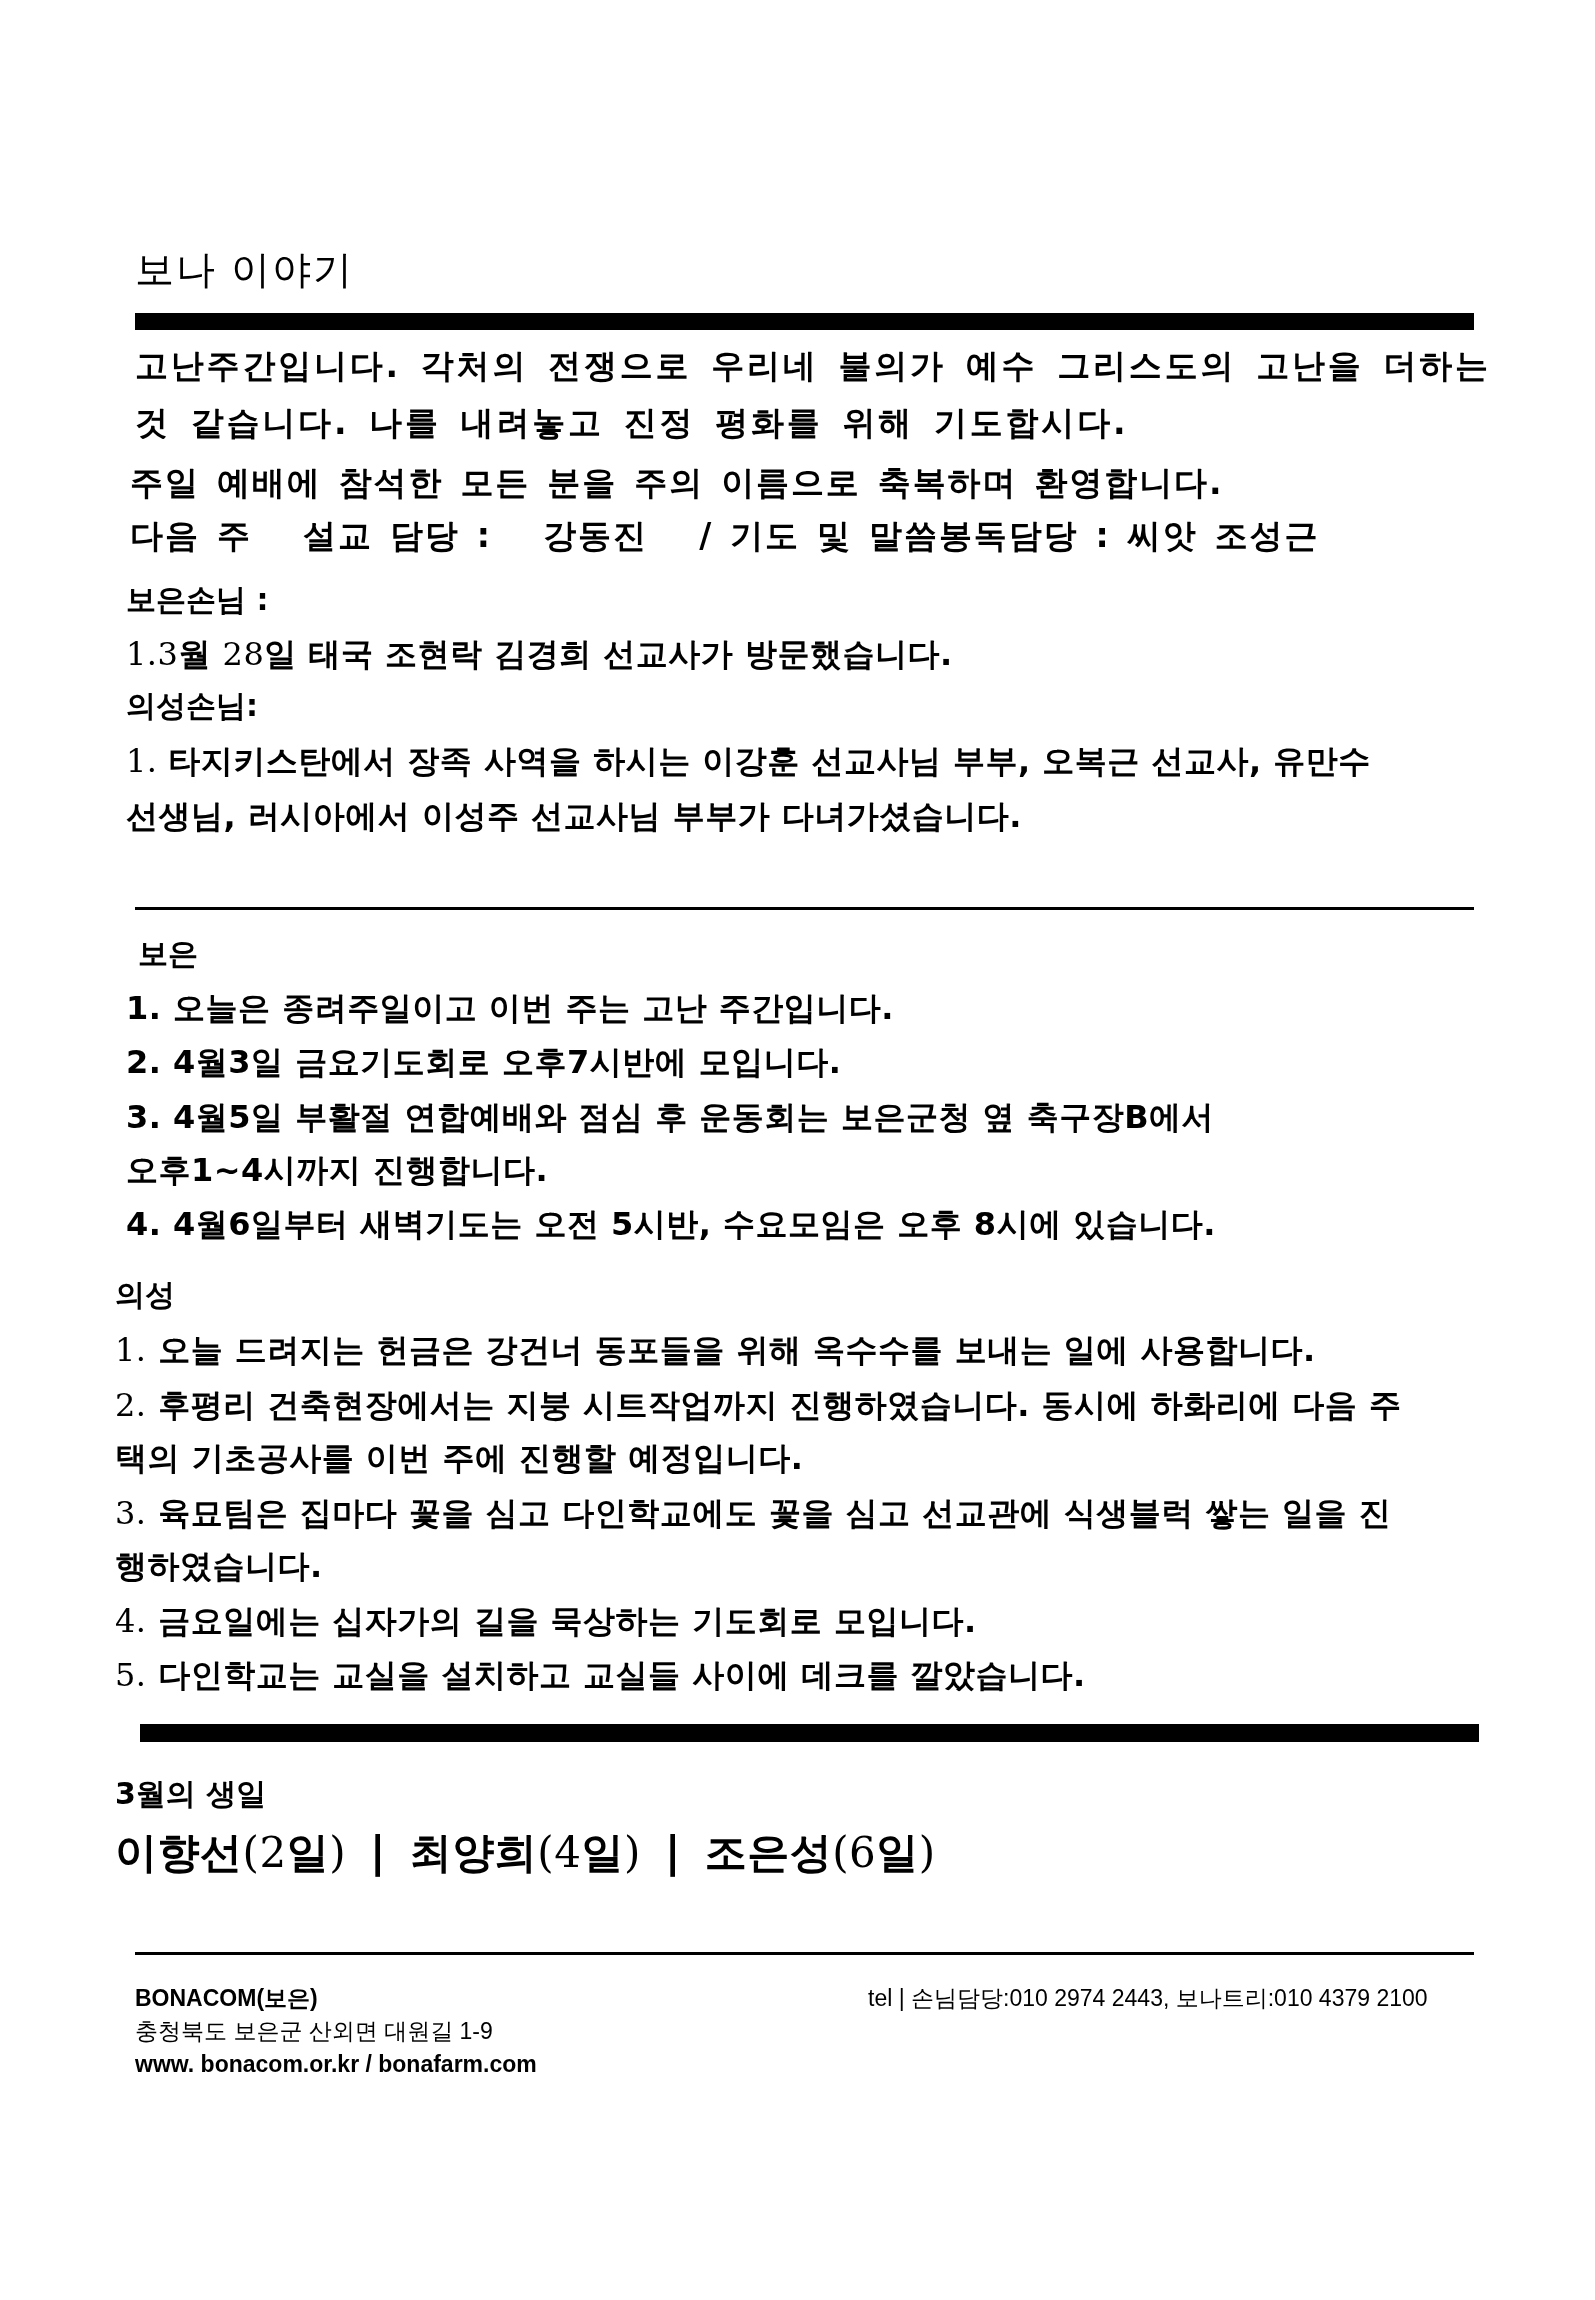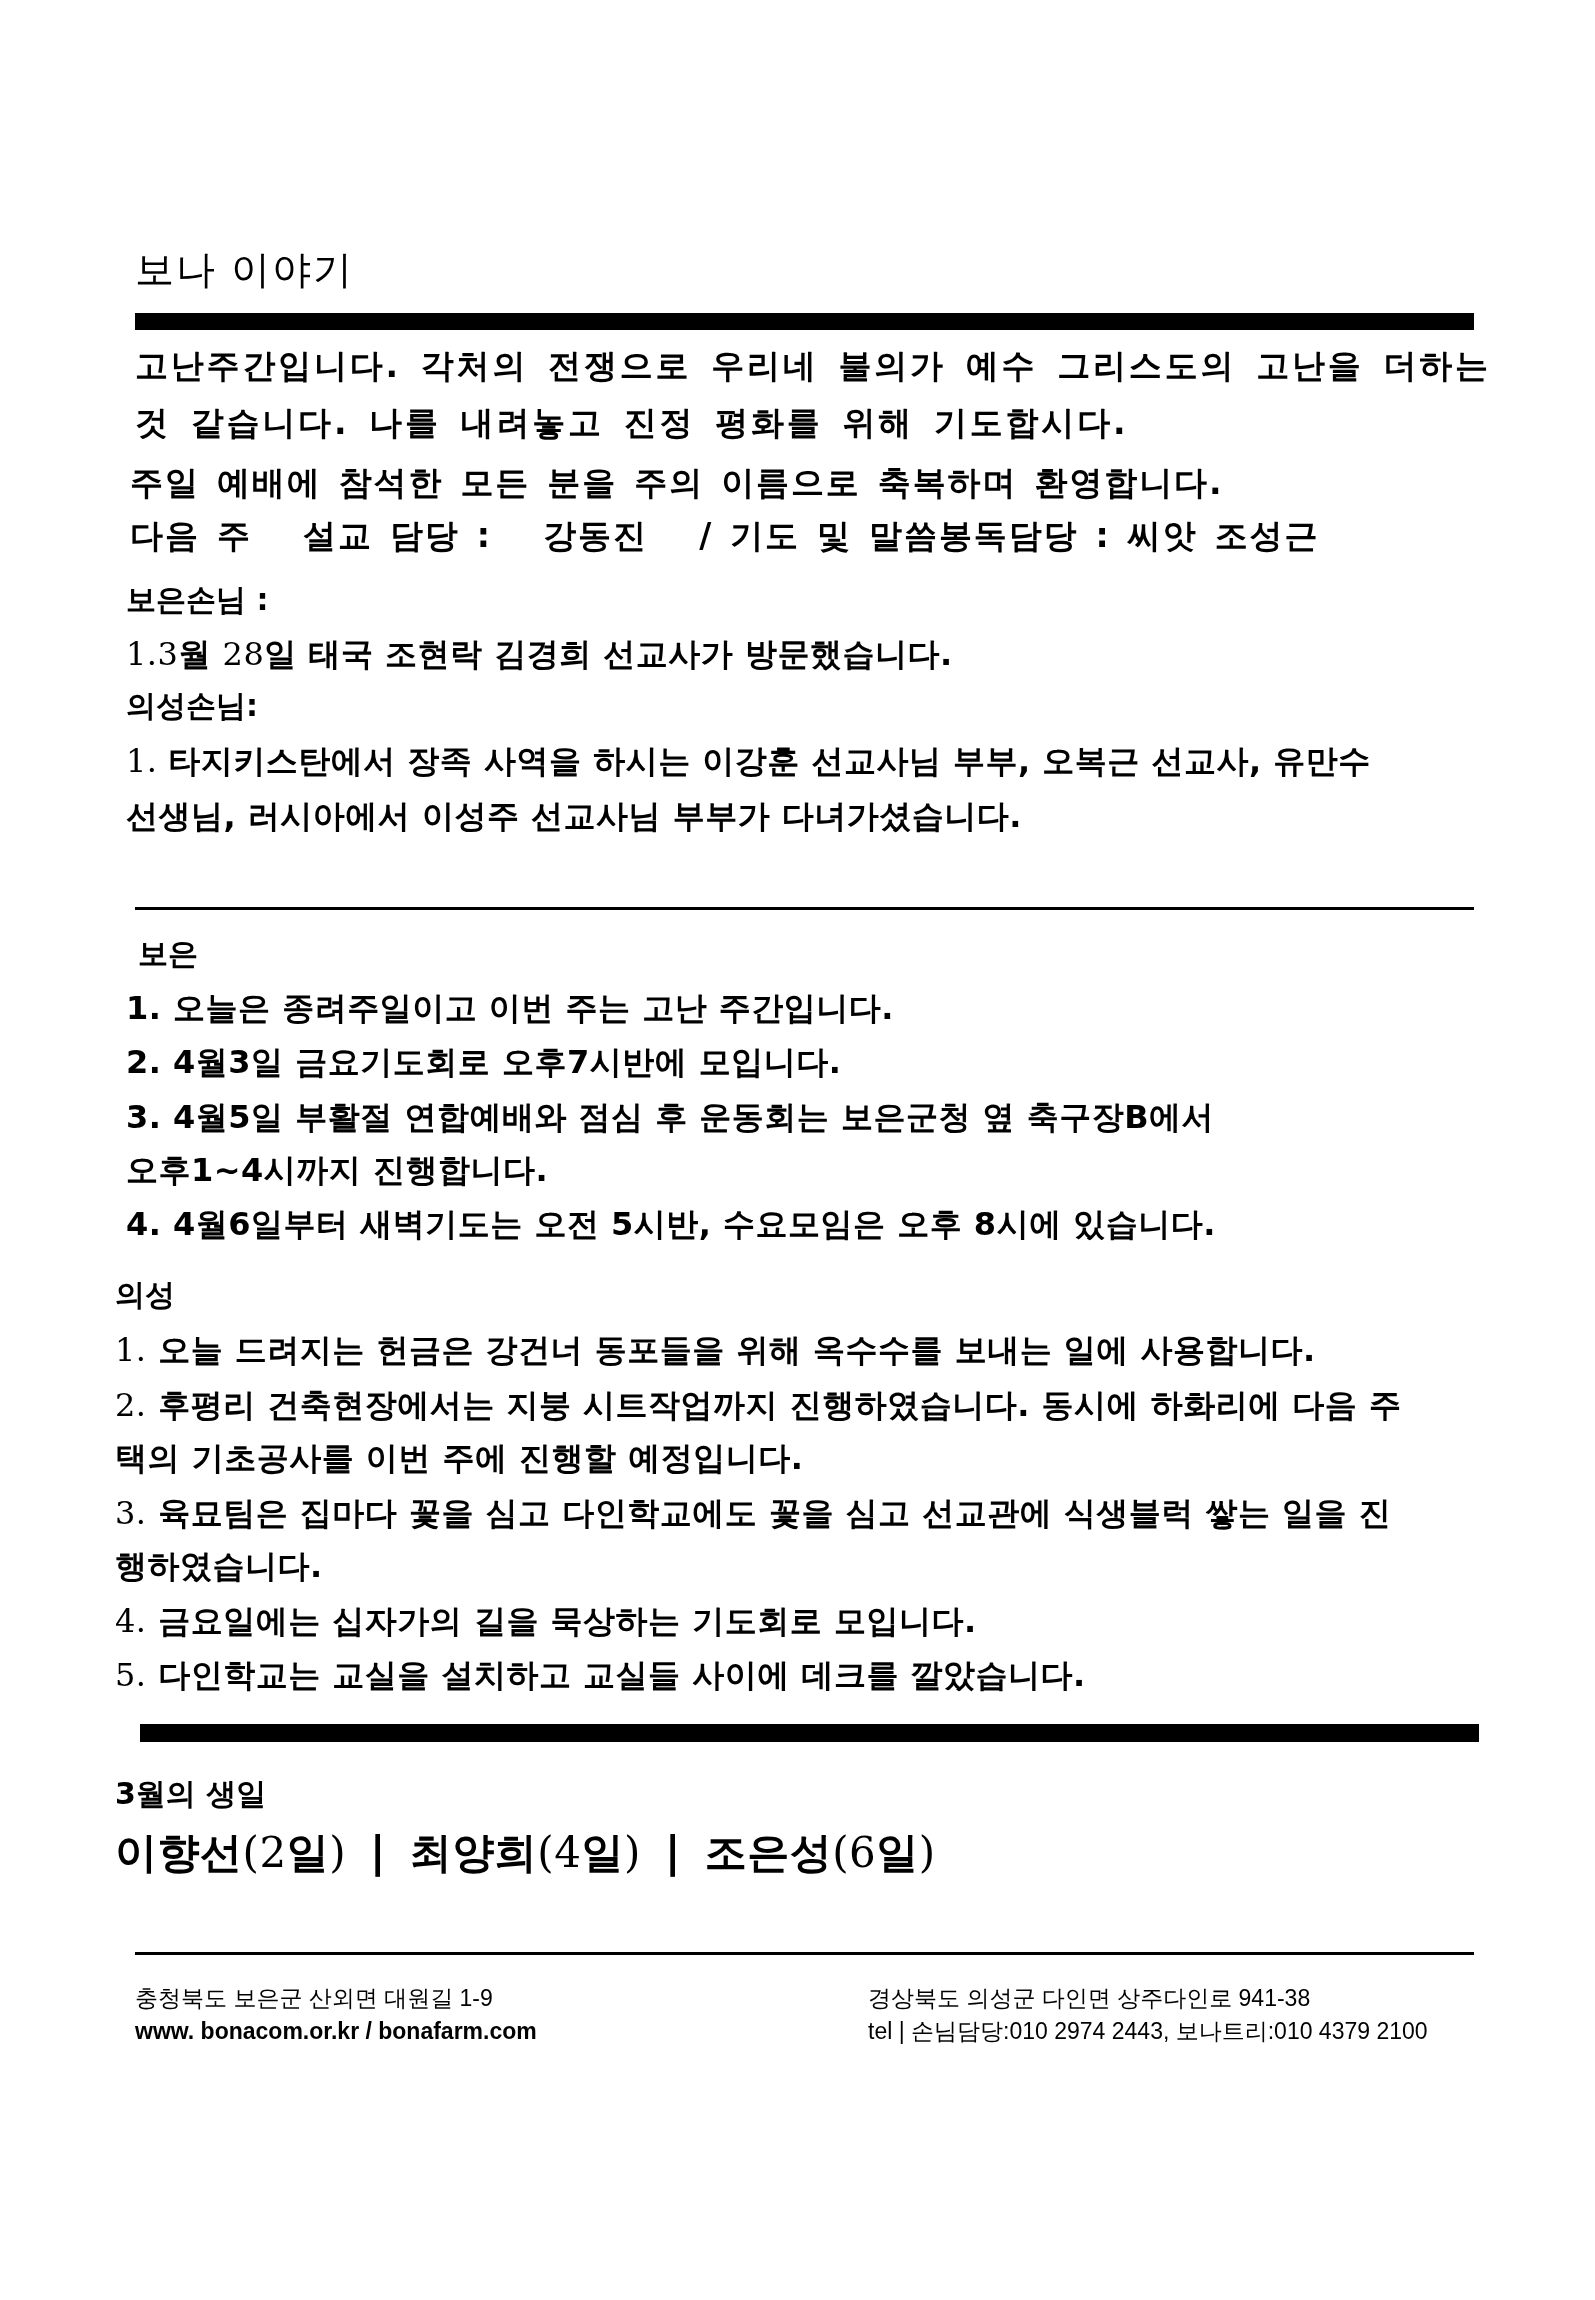--- a/index.html
+++ b/index.html
@@ -114,21 +114,21 @@
 <div class="abs bar-thick" style="left:140px; top:1724px; width:1339px; height:17.6px;"></div>
 
 <div class="line head-s" style="left:115px; top:1779px;">3월의 생일</div>
 <div class="line body-l" style="left:115px; top:1832px; font-size:42px;">
   <span><span>이향선</span><span class="num-serif">(</span><span class="num-serif">2</span><span>일</span><span class="num-serif">)</span></span><span class="bday-sep">|</span><span><span>최양희</span><span class="num-serif">(</span><span class="num-serif">4</span><span>일</span><span class="num-serif">)</span></span><span class="bday-sep">|</span><span><span>조은성</span><span class="num-serif">(</span><span class="num-serif">6</span><span>일</span><span class="num-serif">)</span></span>
 </div>
 
 <div class="abs rule-thin" style="left:135px; top:1952px; width:1339px;"></div>
 
 <div class="footer-col" style="left:135px;">
+  <div class="bold">BONACOM(보은)</div>
   <div class="reg">충청북도 보은군 산외면 대원길 1-9</div>
   <div class="bold">www. bonacom.or.kr / bonafarm.com</div>
 </div>
 
 <div class="footer-col" style="left:868px;">
-  <div class="reg">경상북도 의성군 다인면 상주다인로 941-38</div>
   <div class="reg">tel | 손님담당:010 2974 2443, 보나트리:010 4379 2100</div>
 </div>
 
 
 </body></html>

